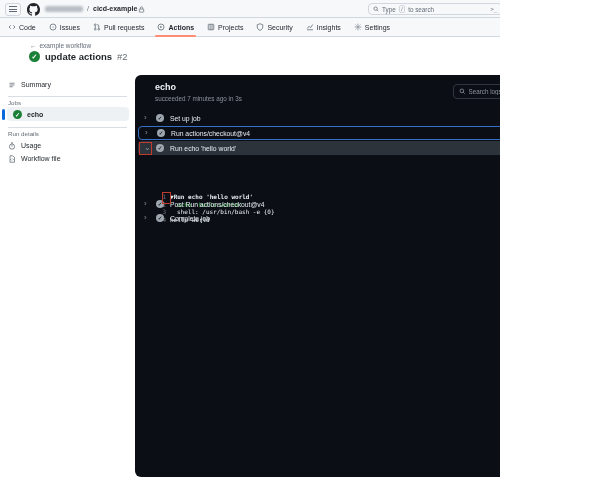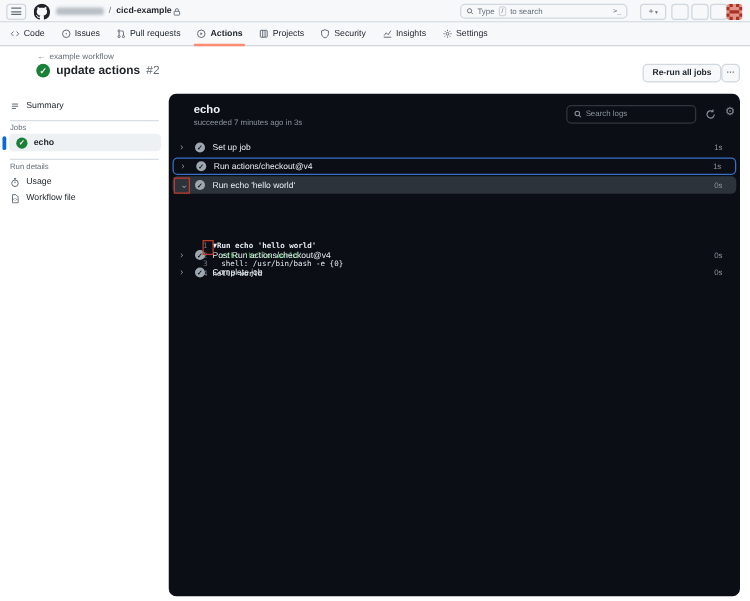--- a/index.html
+++ b/index.html
@@ -1,16 +1,16 @@
 <!DOCTYPE html>
 <html style="--accent-orange: #fd8c73; --accent-blue: #0969da; --success-green: #1a7f37; --log-green: #3fb950; --annotation-red: #c03a2e; --panel-bg: #0b0e14;"><head>
 <meta charset="utf-8">
 <style>
   html,body{margin:0;padding:0;background:#fff;}
-  .vp{position:relative;width:600px;height:481px;background:#ffffff;overflow:hidden;
+  .vp{position:relative;width:500px;height:481px;background:#ffffff;overflow:hidden;
       font-family:"Liberation Sans",sans-serif;color:#1f2328;}
   svg{display:block;}
 
   
   .topbar{position:absolute;top:0;left:0;width:600px;height:18px;background:#f6f8fa;
           border-bottom:1px solid #d0d7de;box-sizing:border-box;}
   .hamburger{position:absolute;left:5px;top:2.5px;width:16px;height:13px;border:1px solid #d0d7de;
              border-radius:3px;background:transparent;display:flex;flex-direction:column;
              justify-content:center;gap:1.5px;padding:0 3px;box-sizing:border-box;cursor:pointer;}
   .hamburger i{display:block;height:1px;background:#636c76;}

